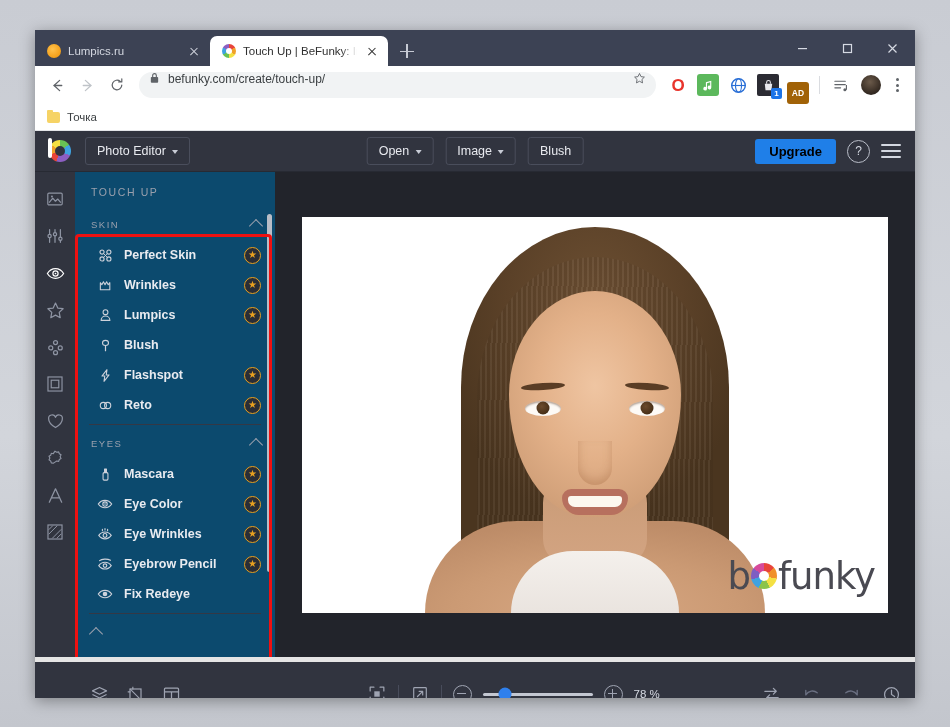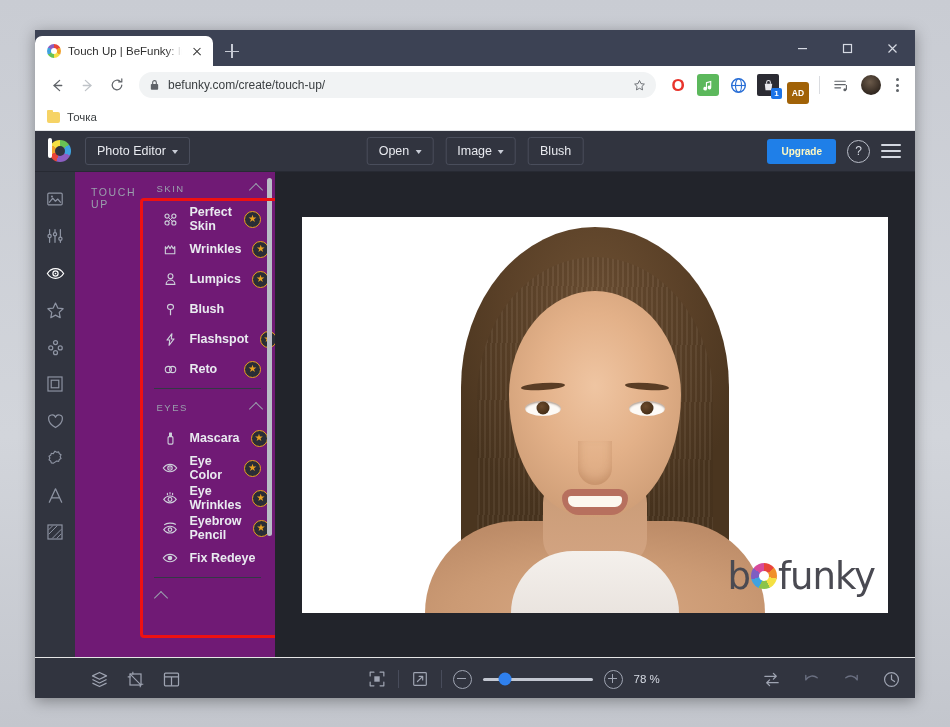--- a/index.html
+++ b/index.html
@@ -104,21 +104,21 @@
     gap: 2px;
   }
   .navbtn {
     width: 28px; height: 28px; display: flex; align-items: center; justify-content: center;
     color: #5f6368; border-radius: 50%;
   }
   .navbtn.disabled { color: #bfc3c8; }
   .omnibox {
     flex: 1 1 auto; height: 26px;
     background: #f1f3f4; border-radius: 13px;
-    display: flex; align-items: center;
+    display: flex; align-items: flex-start;
     padding: 0 10px; margin: 4px 6px;
     gap: 8px;
     min-width: 0;
   }
   .omni-url { font-size: 12px; color: #3c4043; white-space: nowrap; overflow: hidden; }
   .lock-icon { color: #5f6368; flex: 0 0 auto; display: flex; }
   .star-icon { margin-left: auto; color: #5f6368; display: flex; flex: 0 0 auto; }
 
   .ext { width: 22px; height: 22px; margin: 0 3px; border-radius: 3px;
          display: flex; align-items: center; justify-content: center;
@@ -192,21 +192,21 @@
     padding: 0 11px; border-radius: 3px;
     font-size: 12.5px; color: #e8eaef;
     border: 1px solid transparent;
   }
   .hdr-btn.boxed { border-color: #4a4e5c; }
   .caret { width: 0; height: 0; border-left: 3.5px solid transparent; border-right: 3.5px solid transparent;
            border-top: 4px solid #c8ccd6; display: inline-block; margin-top: 1px; }
   .hdr-center { position: absolute; left: 50%; transform: translateX(-50%); display: flex; gap: 12px; }
   .hdr-right { margin-left: auto; display: flex; align-items: center; gap: 11px; }
   .upgrade {
-    background: #1f7fe8; color: #fef9c3; font-size: 10px; font-weight: bold;
+    background: #1f7fe8; color: #000000; font-size: 13px; font-weight: bold;
     height: 25px; padding: 0 14px; border-radius: 3px;
     display: flex; align-items: center;
   }
   .circ-q {
     width: 21px; height: 21px; border-radius: 50%; border: 1.4px solid #b9bdc8;
     color: #d3d7e0; font-size: 12px; display: flex; align-items: center; justify-content: center;
   }
   .hamb { width: 20px; display: flex; flex-direction: column; gap: 4px; }
   .hamb i { height: 1.8px; background: #d3d7e0; display: block; border-radius: 1px; }
 
@@ -222,23 +222,23 @@
   .rail-item {
     width: 34px; height: 34px;
     display: flex; align-items: center; justify-content: center;
     color: #8e94a3; border-radius: 3px;
   }
   .rail-item.active { color: #ffffff; }
 
   
   .panel {
     width: 200px; flex: 0 0 200px;
-    background: #701a75;
-    position: relative;
-    display: flex; flex-direction: row;
+    background: #0c4a6e;
+    position: relative;
+    display: flex; flex-direction: column;
   }
   .panel-title {
     font-size: 10.5px; letter-spacing: 1.6px; color: #9aa0ad;
     padding: 14px 0 10px 16px; text-transform: uppercase;
   }
   .panel-scroll {
     flex: 1 1 auto; overflow: hidden; position: relative;
   }
   .group-head {
     display: flex; align-items: center; justify-content: space-between;
@@ -377,23 +377,23 @@
     background:
       conic-gradient(from 0deg,#e8443a 0deg 51deg,#f0902a 51deg 102deg,#f4e043 102deg 153deg,
                      #8ac44a 153deg 204deg,#3fa2e0 204deg 255deg,#7e5ec2 255deg 306deg,#d64a9b 306deg 360deg);
     position: relative; margin: 0 1px;
   }
   .wm-wheel::after { content:""; position:absolute; inset:8px; border-radius:50%; background:#fff; }
 
   
   .app-footer {
     height: 42px; background: #31343f;
-    display: flex; align-items: center;
+    display: flex; align-items: flex-end;
     padding: 0 14px;
-    border-top: 1px solid #e5e5e5;
+    border-top: 5px solid #e5e5e5;
     position: relative;
   }
   .ft-left { width: 186px; display: flex; align-items: center; gap: 16px; padding-left: 40px; }
   .ft-ico { color: #9fa4b2; display: flex; align-items: center; justify-content: center; width: 20px; height: 20px; }
   .ft-center { flex: 1 1 auto; display: flex; align-items: center; justify-content: center; gap: 11px; }
   .ft-sep { width: 1px; height: 18px; background: #484c5b; }
   .zoom-btn {
     width: 17px; height: 17px; border-radius: 50%; border: 1.4px solid #9fa4b2;
     position: relative; color: #9fa4b2;
   }
@@ -407,20 +407,25 @@
   .zoom-pct { font-size: 11.5px; color: #d6dae3; min-width: 36px; }
   .ft-right { display: flex; align-items: center; gap: 20px; margin-left: auto; }
 </style>
 </head>
 <body>
 
 <div id="root">
   <div class="browser">
 
     <div class="tabstrip">
+      <div class="tab inactive">
+        <span class="tab-favicon fav-lumpics"></span>
+        <span class="tab-title">Lumpics.ru</span>
+        <span class="tab-close"></span>
+      </div>
       <div class="tab active">
         <span class="tab-favicon fav-befunky"></span>
         <span class="tab-title">Touch Up | BeFunky: Image Reto</span>
         <span class="tab-close"></span>
       </div>
       <div class="newtab"></div>
 
       <div class="wincontrols">
         <div class="winbtn">
           <svg width="11" height="11" viewBox="0 0 11 11">

